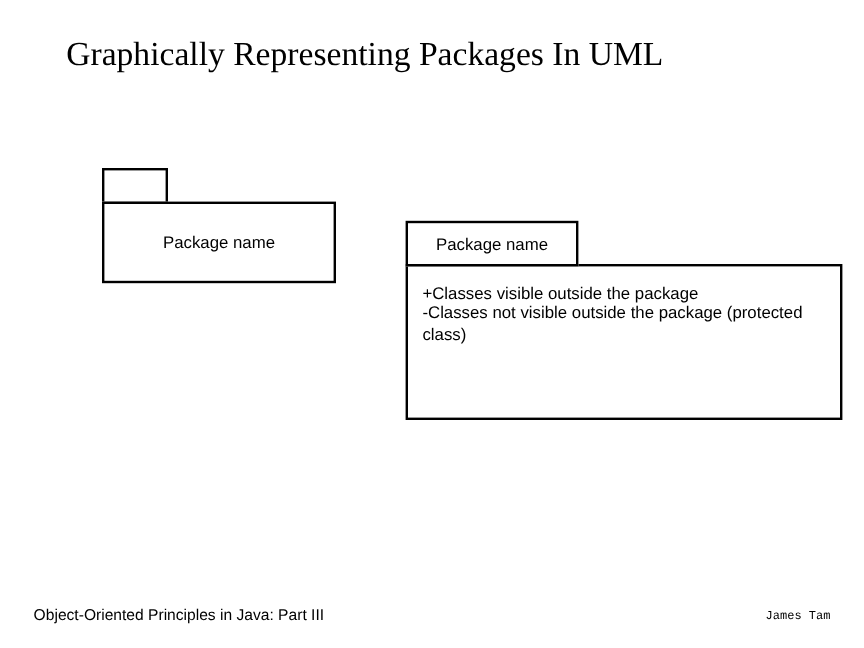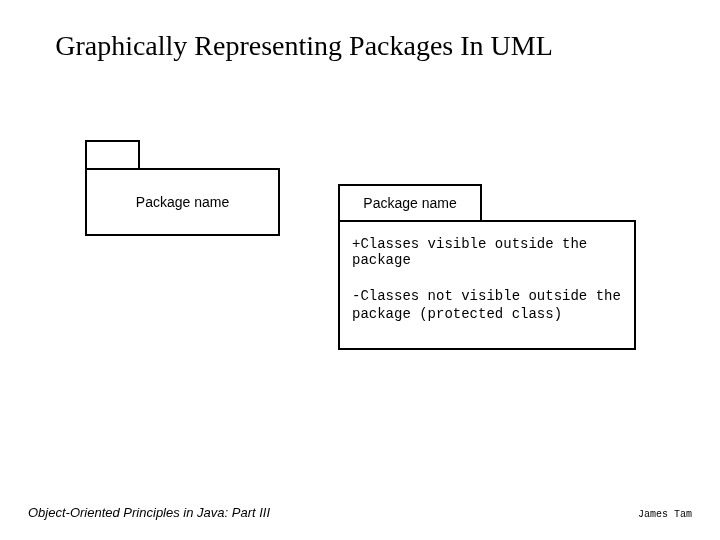--- a/index.html
+++ b/index.html
@@ -44,34 +44,33 @@
 
   
   #tab1  { left: 85px;  top: 140px; width: 55px;  height: 30px; }
   #body1 { left: 85px;  top: 168px; width: 195px; height: 68px; }
 
   
   #tab2  { left: 338px; top: 184px; width: 144px; height: 38px;
            display:flex; align-items:center; justify-content:center;
            font-family: Arial, Helvetica, sans-serif; font-size:14px; z-index:2;}
 
-  #body2 { left: 338px; top: 220px; width: 298px; height: 130px;
+  #body2 { left: 338px; top: 220px; width: 364px; height: 130px;
            display:block; padding: 10px 12px;
-           font-family: Liberation Mono, monospace; font-size:14px; }
+           font-family: Liberation Sans, sans-serif; font-size:14px; }
 
   #body2 .line1 { margin-top: 4px; }
-  #body2 .line2 { margin-top: 20px; line-height: 1.25; }
+  #body2 .line2 { line-height: 1.25; }
 
   .footer-left {
     position: absolute;
     left: 28px;
     bottom: 20px;
     font-family: Arial, Helvetica, sans-serif;
     font-size: 13px;
-    font-style: italic;
   }
   .footer-right {
     position: absolute;
     right: 28px;
     bottom: 20px;
     font-family: Liberation Mono, monospace;
     font-size: 10px;
   }
 </style>
 </head>

